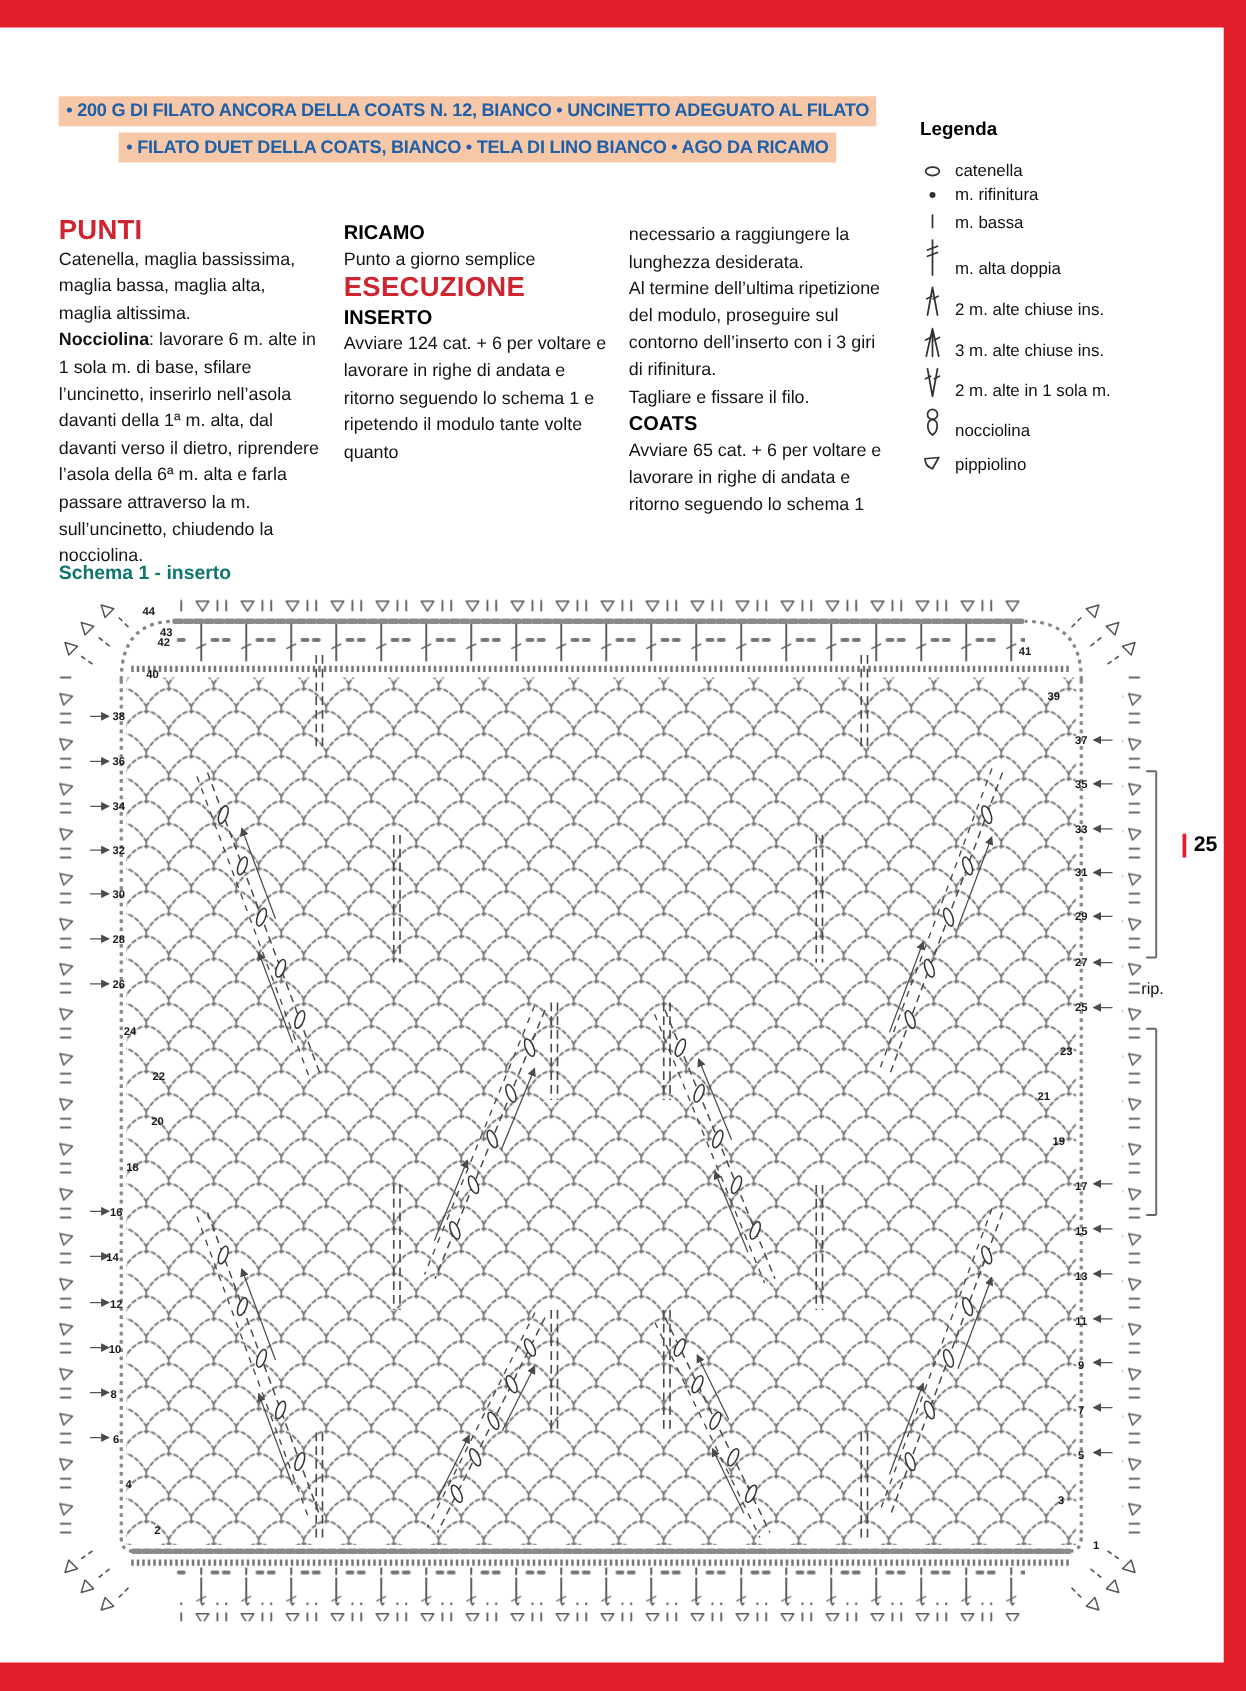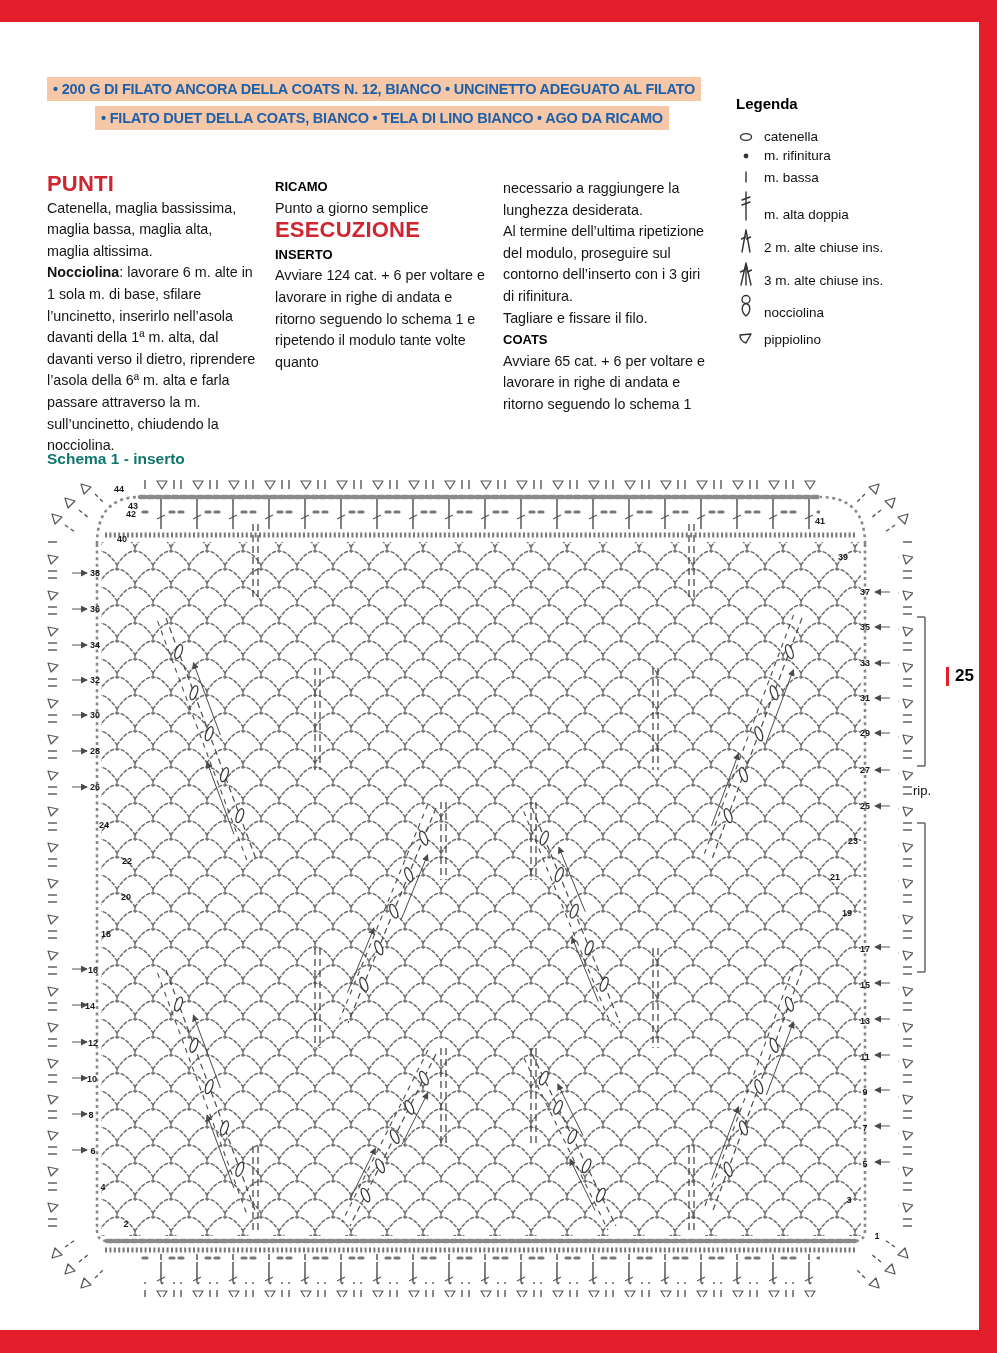--- a/index.html
+++ b/index.html
@@ -27,21 +27,21 @@
   .legend-row .sym{width:28px;flex:0 0 28px;display:flex;justify-content:flex-start;}
   .legend-row .lbl{font-size:13.5px;color:#111;}
   .legend svg{display:block;}
   .lsym{stroke:#333;stroke-width:1.4;fill:none;stroke-linecap:round;stroke-linejoin:round;}
 
   .col{position:absolute;width:210px;font-size:14.3px;line-height:21.6px;color:var(--ink);}
   #col1{left:47px;top:173px;} #col2{left:275px;top:176px;} #col3{left:503px;top:178px;}
   .col p{margin:0;}
   .col .pre{white-space:pre-line;}
   h3.redh{color:var(--dkred);font-size:22px;margin:0 0 3px 0;letter-spacing:.2px;}
-  .col h4{font-size:13px;margin:0;color:#000;} .mt16{margin-top:16px;}
+  .col h4{font-size:16px;margin:0;color:#000;} .mt16{margin-top:16px;}
 
   .schema-title{position:absolute;left:47px;top:450px;font-weight:bold;font-size:15.5px;color:#0f766e;}
   #schema-svg{position:absolute;left:45px;top:478px;}
   #schema-svg text{font:bold 9px "Liberation Sans",sans-serif;fill:#1a1a1a;text-anchor:middle;}
   #schema-svg text.rip{font:13px "Liberation Sans",sans-serif;fill:#111;text-anchor:start;}
   .bracket{stroke:#666;stroke-width:1.5;fill:none;}
   .chainline{stroke:#8a8a8a;stroke-width:4.5;stroke-dasharray:5,3.2;stroke-linecap:round;fill:none;}
   .denseline{stroke:#777;stroke-width:5;stroke-dasharray:2,2.4;fill:none;}
   .sidechain{stroke:#888;stroke-width:2.6;stroke-dasharray:3,3.6;fill:none;}
   .cornerpicot{stroke:#555;stroke-width:1.2;fill:none;stroke-linejoin:round;}
@@ -115,20 +115,32 @@
     <span class="sym">
         <svg width="20" height="28">
           <g class="lsym">
             <path d="M10,3 L5,25 M10,3 L10,25 M10,3 L15,25"></path>
             <line x1="4.5" y1="12" x2="8.5" y2="10"></line>
             <line x1="11.5" y1="12" x2="15.5" y2="10"></line>
           </g>
         </svg>
       </span>
     <span class="lbl">3 m. alte chiuse ins.</span>
+  </div>
+  <div class="legend-row" style="height:32px">
+    <span class="sym">
+        <svg width="20" height="28">
+          <g class="lsym">
+            <path d="M6,3 L10,25 M14,3 L10,25"></path>
+            <line x1="4.5" y1="11" x2="8.5" y2="9"></line>
+            <line x1="11.5" y1="11" x2="15.5" y2="9"></line>
+          </g>
+        </svg>
+      </span>
+    <span class="lbl">2 m. alte in 1 sola m.</span>
   </div>
   <div class="legend-row" style="height:32px">
     <span class="sym">
         <svg width="20" height="28">
           <g class="lsym">
             <circle cx="10" cy="7.5" r="4"></circle>
             <path d="M10,11.5 C5,12.5 5,20.5 10,24 C15,20.5 15,12.5 10,11.5 Z"></path>
           </g>
         </svg>
       </span>

